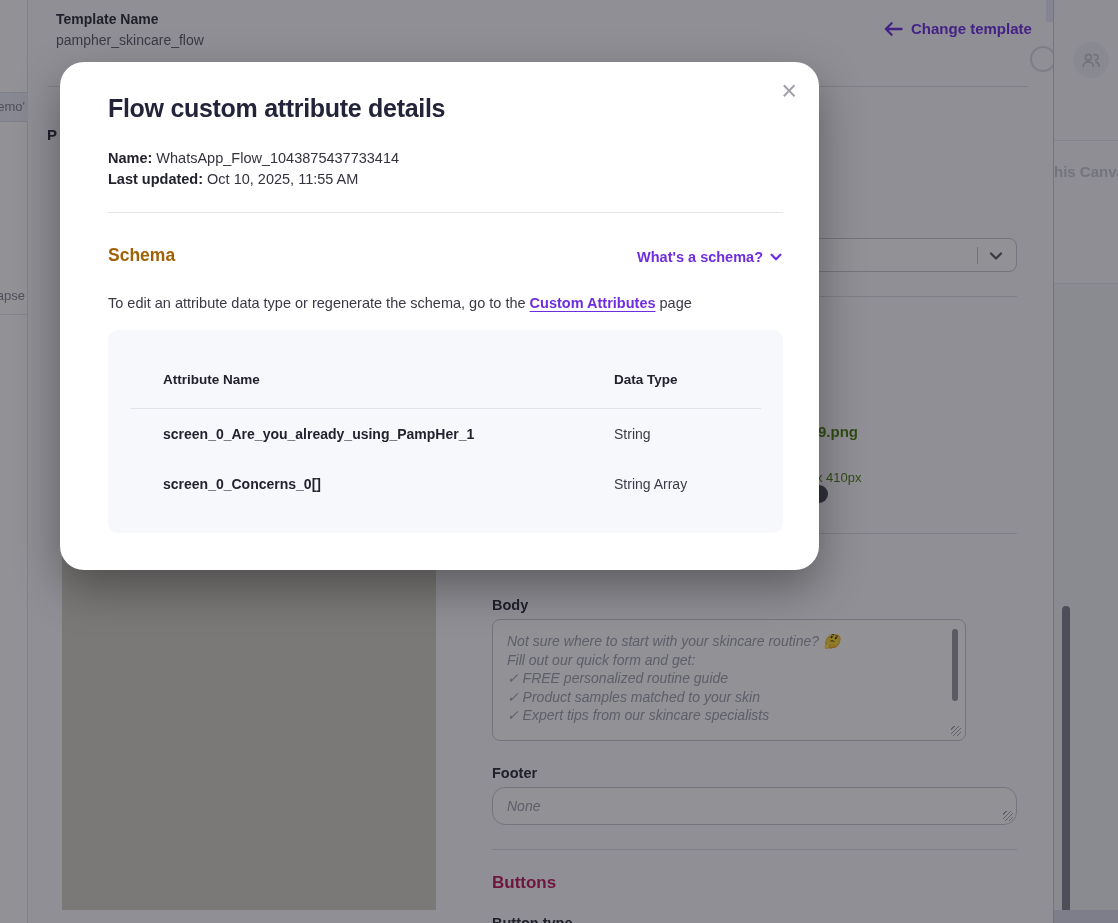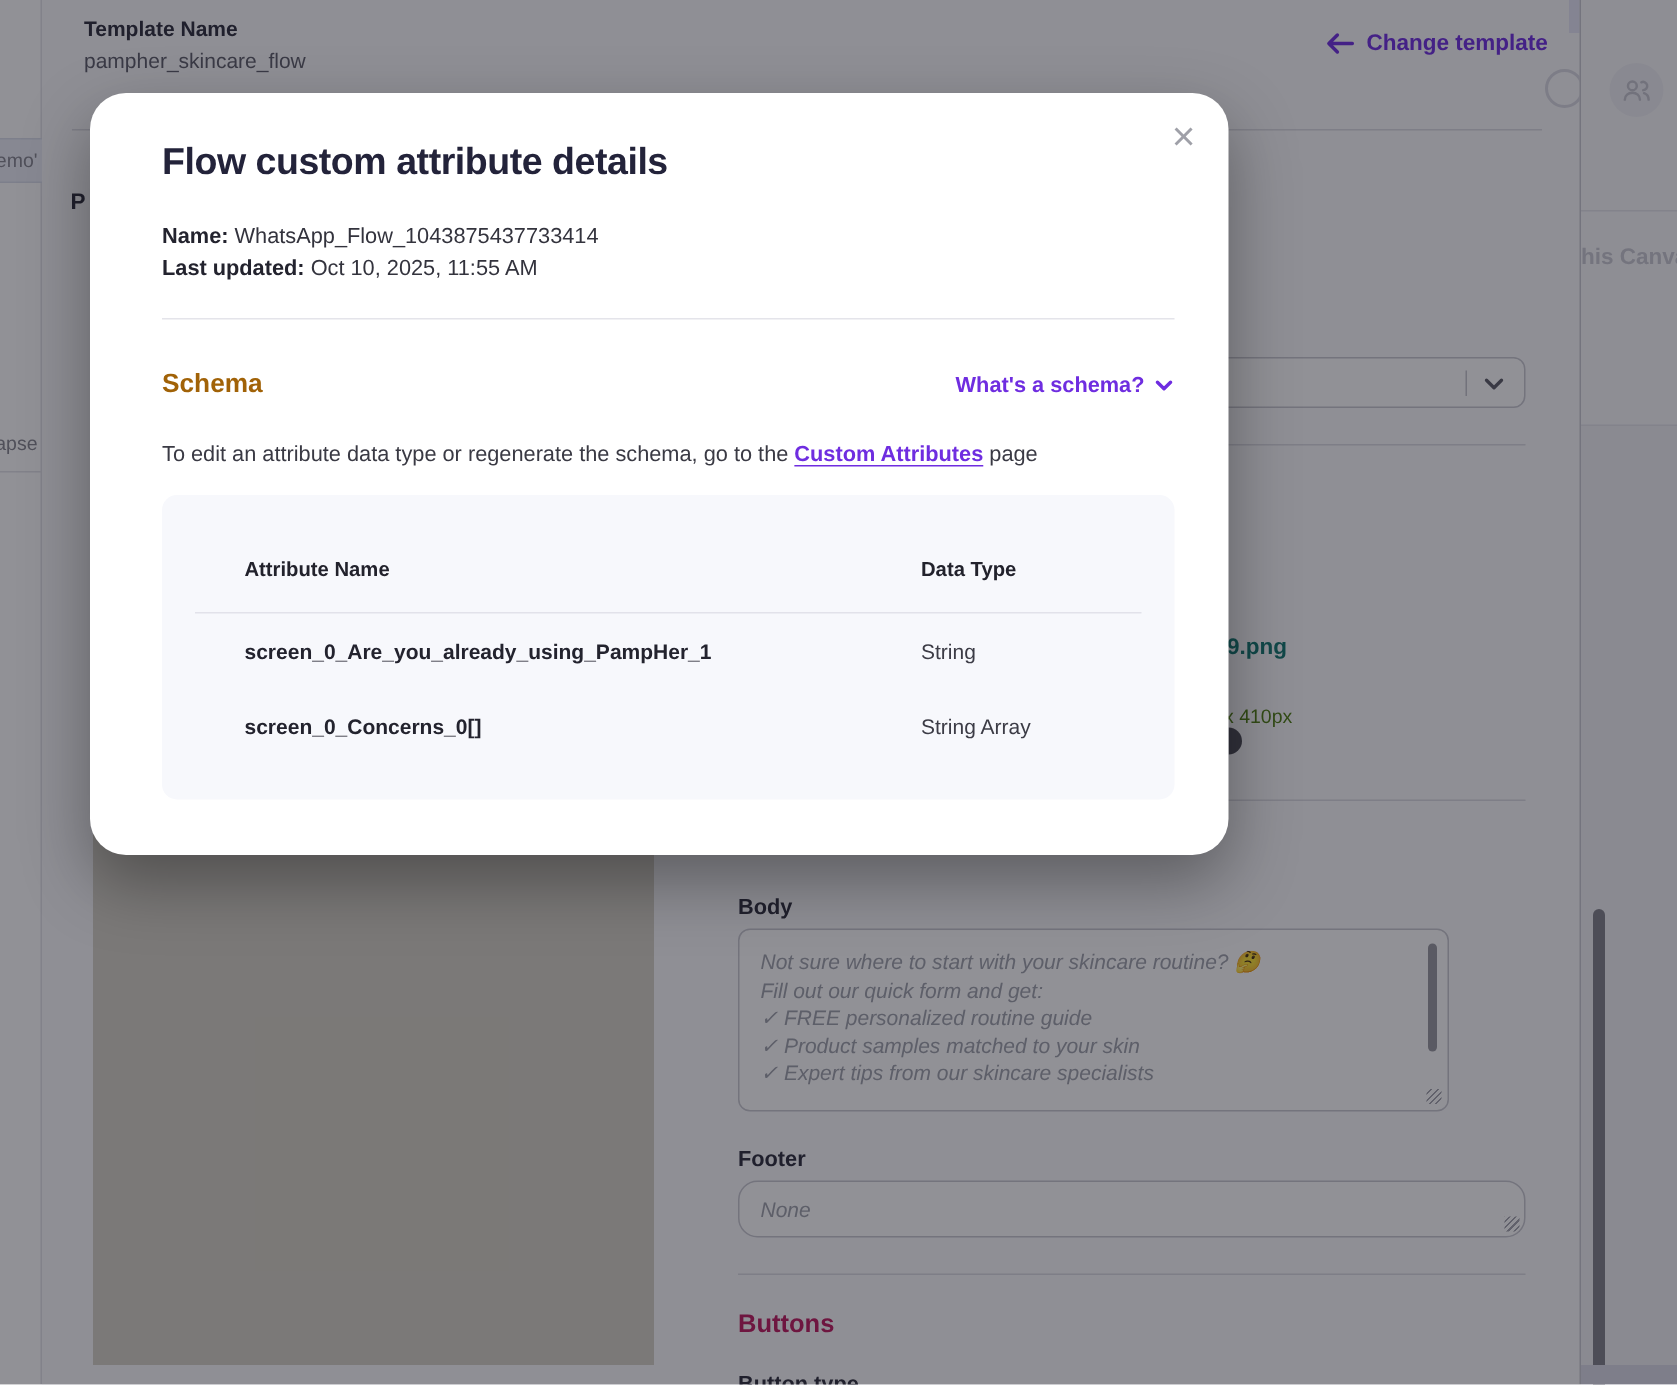--- a/index.html
+++ b/index.html
@@ -25,21 +25,21 @@
   .hr { background:#DCDCE2; height:1px; }
   .partial-heading { left:47px; top:126px; font-size:15px; font-weight:bold; color:#2B2B3A; }
 
   .preview-rect { left:62px; top:315px; width:374px; height:595px; background:#D6D1C6; }
 
   .select { left:492px; top:238px; width:525px; height:34px; background:#fff;
             border:1px solid #C8C8D0; border-radius:8px; }
   .select .sep { position:absolute; right:38px; top:8px; width:1px; height:17px; background:#C4C4CC; }
   .select .chev { position:absolute; right:12px; top:9px; width:16px; height:16px; color:#5A5A64; }
 
-  .file-name { left:818px; top:423px; font-size:15px; font-weight:bold; color:#0f766e; }
+  .file-name { left:818px; top:423px; font-size:15px; font-weight:bold; color:#4d7c0f; }
   .file-dims { left:816px; top:470px; font-size:13px; color:#4d7c0f; }
   .contrast-icon { left:810px; top:485px; width:18px; height:18px; border-radius:50%;
                    background:linear-gradient(90deg,#B9B9C2 50%, #4A4A54 50%); }
 
   .field-label { font-size:14.5px; font-weight:bold; color:#2B2B3A; }
   .body-area { left:492px; top:619px; width:474px; height:122px; background:#fff;
                border:1px solid #C8C8D0; border-radius:8px; padding:12px 26px 0 14px; }
   .body-ph { font-style:italic; color:#9EA0AA; font-size:14px; line-height:18.5px; white-space:pre-line; }
   .inner-scroll { position:absolute; right:7px; top:9px; width:6px; height:72px;
                   background:#97979F; border-radius:3px; }

